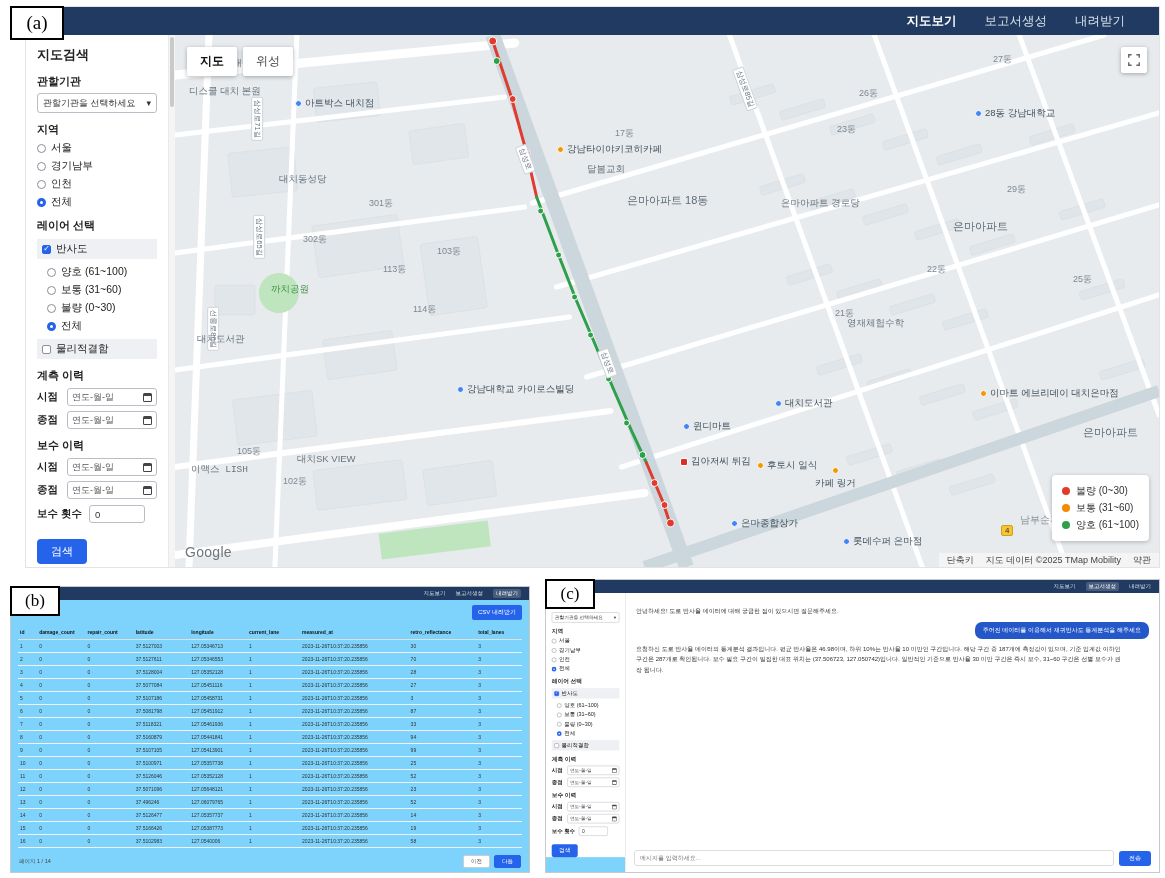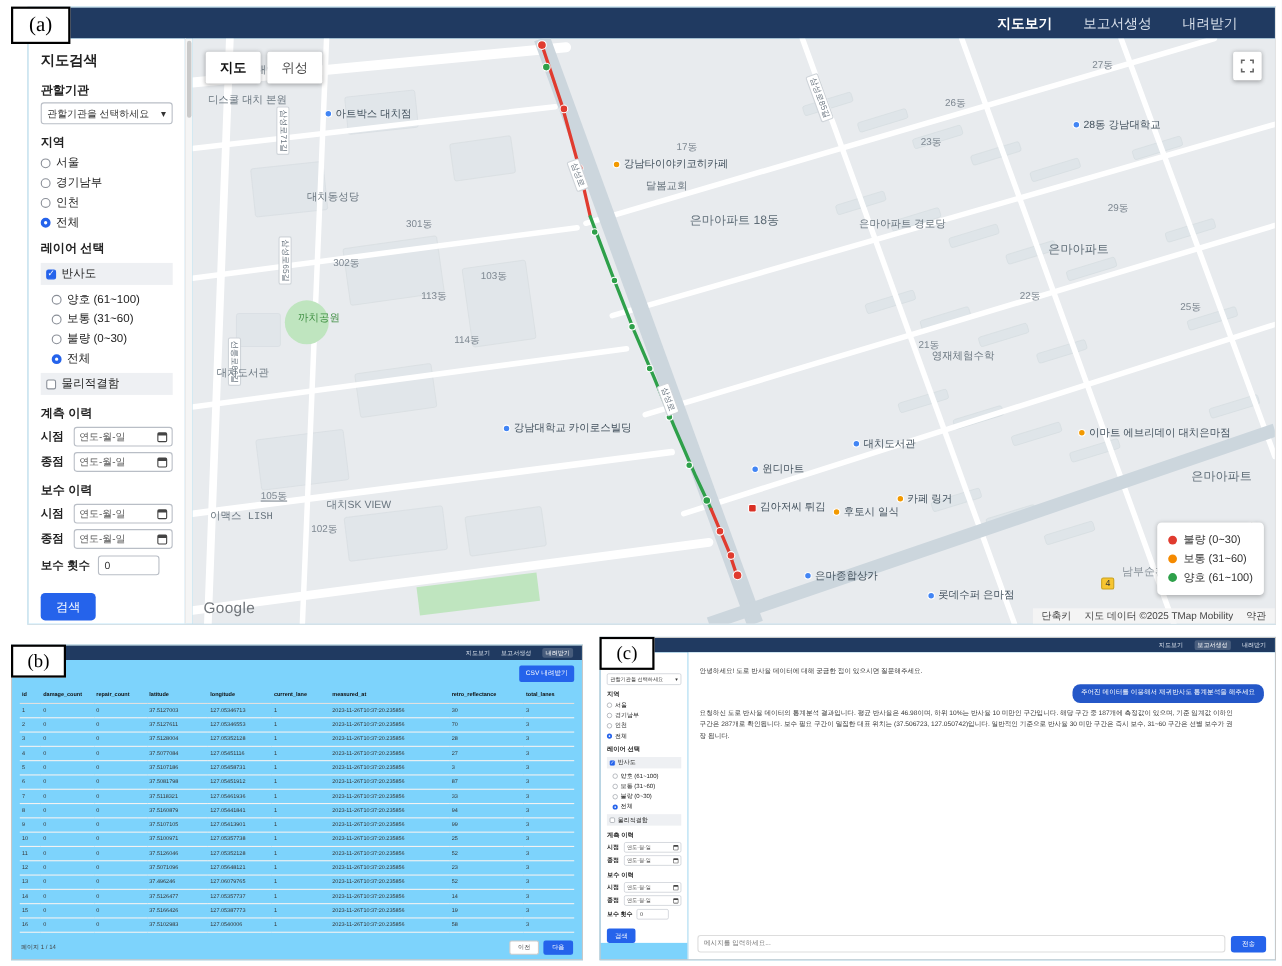--- a/index.html
+++ b/index.html
@@ -344,21 +344,21 @@
               <span>28동 강남대학교</span>
             </div>
             <div class="ml l-poi" style="left: 282px; top: 348px;">
               <span class="pin"></span>
               <span>강남대학교 카이로스빌딩</span>
             </div>
             <div class="ml l-poi-o" style="left: 382px; top: 108px;">
               <span class="pin"></span>
               <span>강남타이야키코히카페</span>
             </div>
-            <div class="ml l-poi-o" style="left: 640px; top: 412px;">
+            <div class="ml l-poi-o" style="left: 640px; top: 432px; flex-direction: column;">
               <span class="pin"></span>
               <span>카페 링거</span>
             </div>
             <div class="ml l-poi-o" style="left: 582px; top: 424px;">
               <span class="pin"></span>
               <span>후토시 일식</span>
             </div>
             <div class="ml l-poi-o" style="left: 805px; top: 352px;">
               <span class="pin"></span>
               <span>이마트 에브리데이 대치은마점</span>
@@ -387,21 +387,21 @@
             <div class="ml l-dong" style="left: 832px; top: 148px;">29동</div>
             <div class="ml l-dong" style="left: 898px; top: 238px;">25동</div>
             <div class="ml l-dong" style="left: 752px; top: 228px;">22동</div>
             <div class="ml l-dong" style="left: 660px; top: 272px;">21동</div>
             <div class="ml l-dong" style="left: 194px; top: 162px;">301동</div>
             <div class="ml l-dong" style="left: 128px; top: 198px;">302동</div>
             <div class="ml l-dong" style="left: 208px; top: 228px;">113동</div>
             <div class="ml l-dong" style="left: 262px; top: 210px;">103동</div>
             <div class="ml l-dong" style="left: 238px; top: 268px;">114동</div>
             <div class="ml l-dong" style="left: 108px; top: 440px;">102동</div>
-            <div class="ml l-dong" style="left: 62px; top: 410px; text-decoration: underline;">105동</div>
+            <div class="ml l-dong" style="left: 62px; top: 410px;">105동</div>
             <div class="ml l-badge" style="left: 826px; top: 490px;">4</div>
           </div>
 
         <div class="map-type">
           <div class="mt active">지도</div>
           <div class="mt secondary">위성</div>
         </div>
 
         <div class="fullscreen-btn">
           <svg width="14" height="14" viewBox="0 0 24 24">

